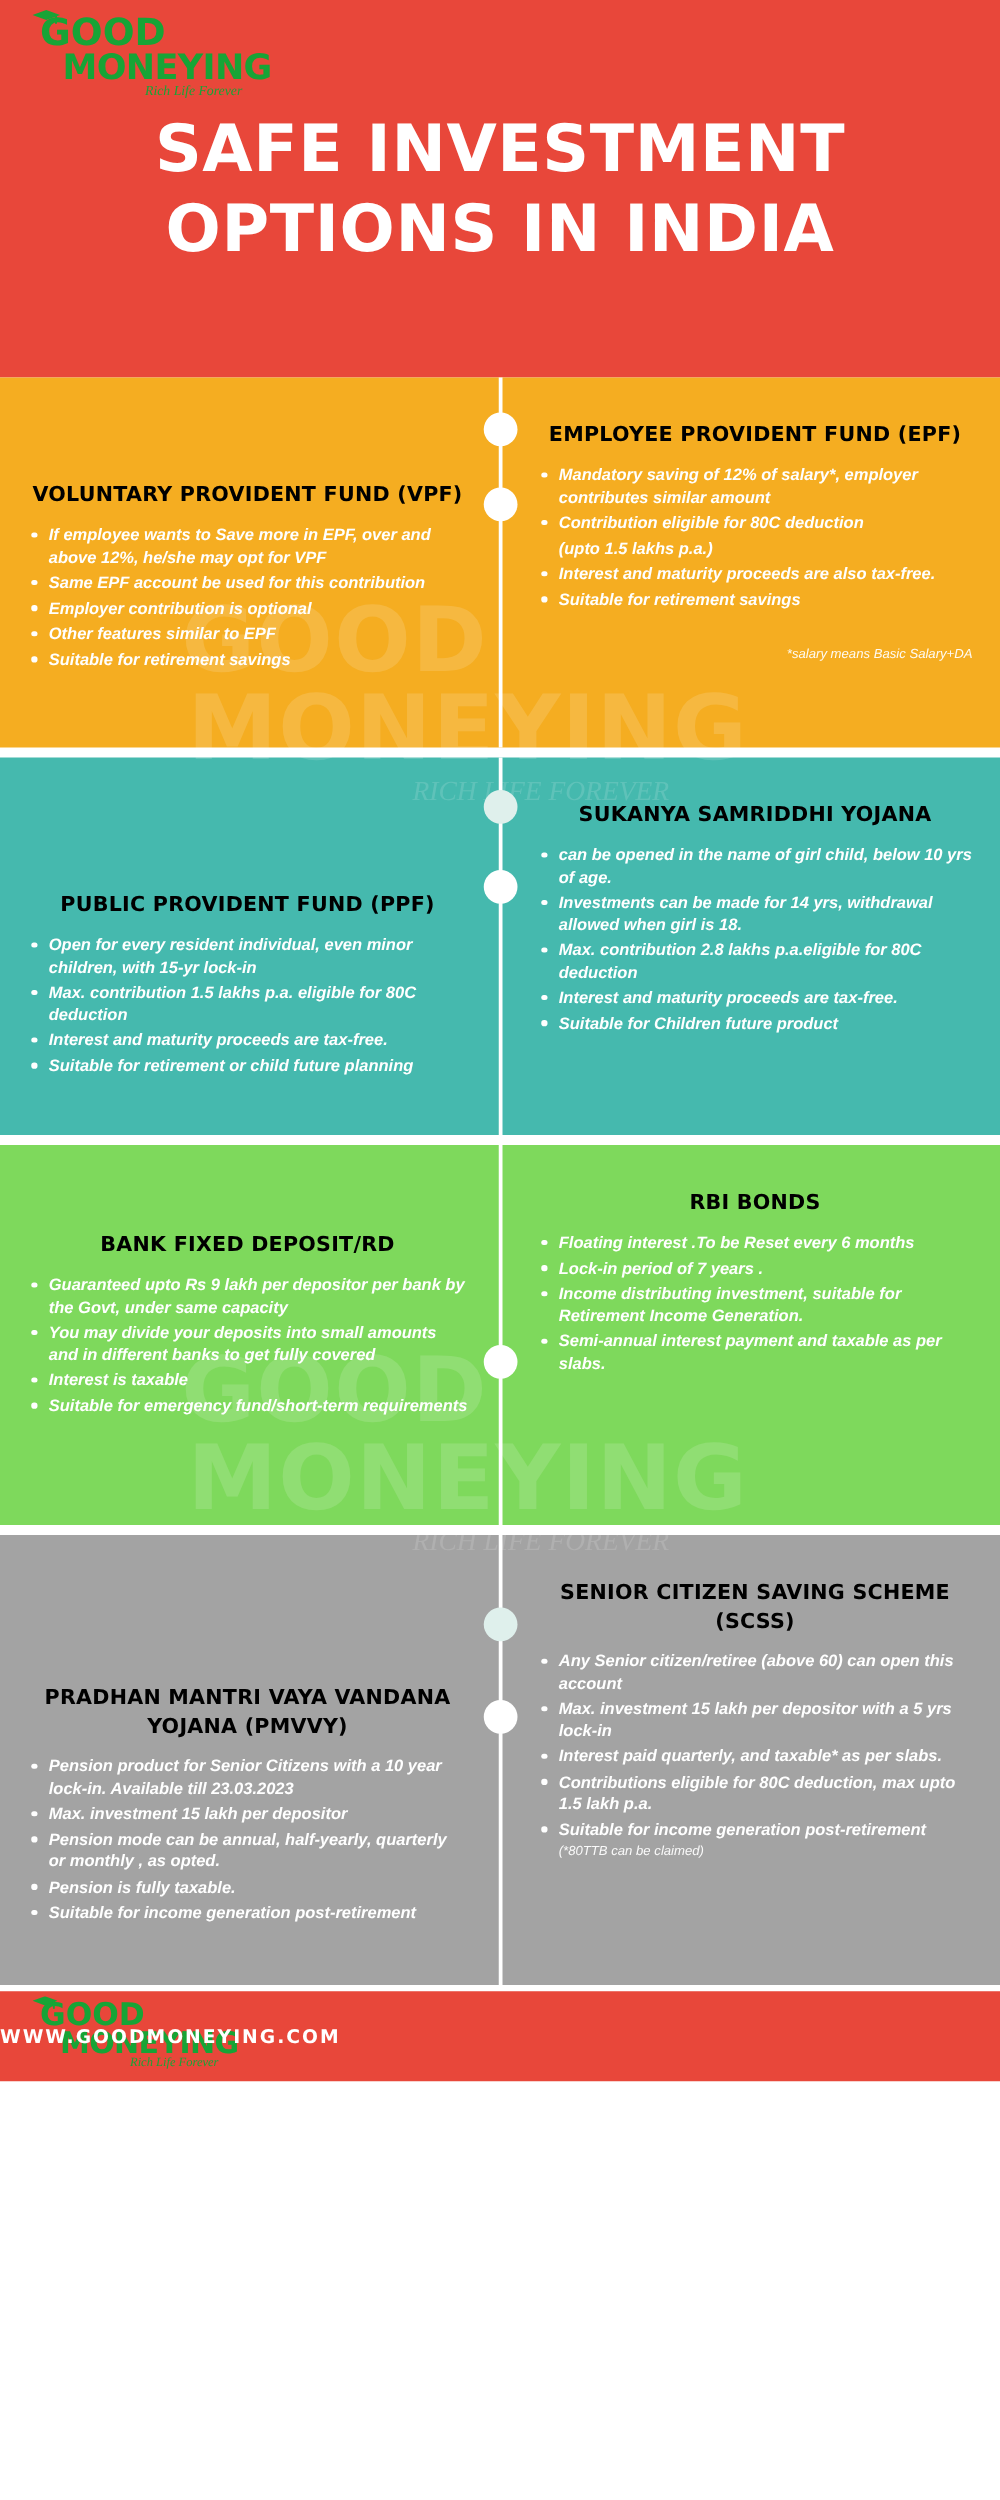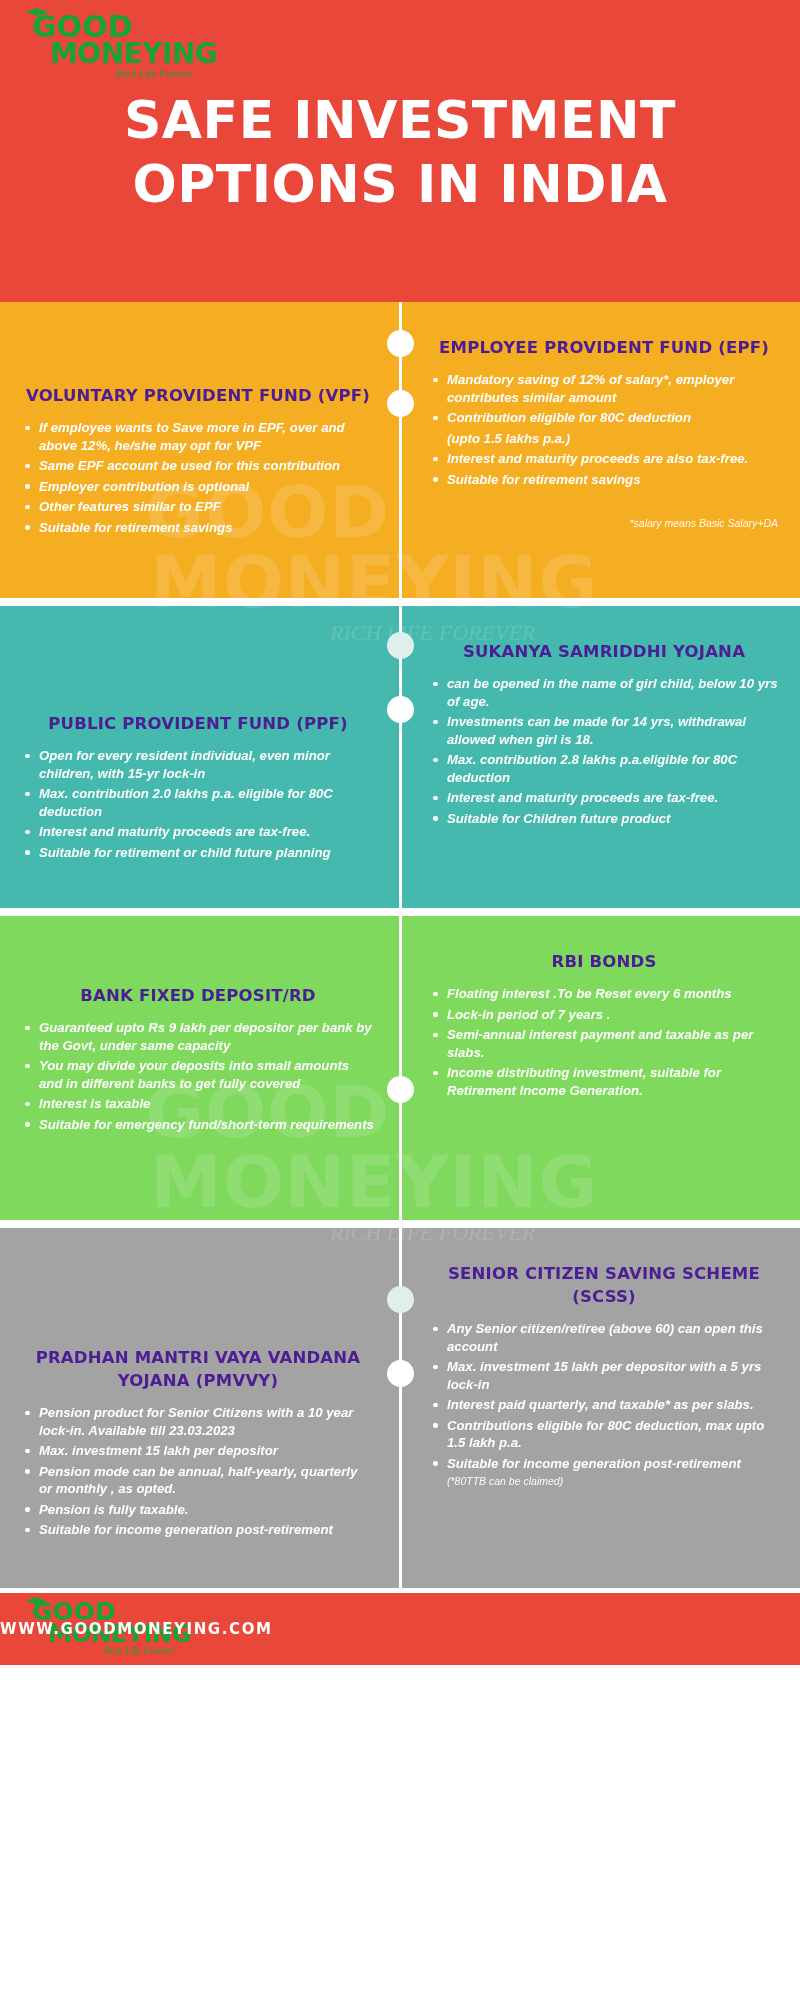--- a/index.html
+++ b/index.html
@@ -89,21 +89,21 @@
     width:27px; height:27px;
     border-radius:50%;
     background:#ffffff;
   }
 
   .cardtitle{
     font-family:"DejaVu Sans", sans-serif;
     font-weight:bold;
     font-size:16.5px;
     line-height:23px;
-    color:#4c1d95;
+    color:#000000;
     letter-spacing:0.2px;
     text-align:center;
     margin-bottom:12px;
   }
   .cardtitle.lefttitle{ text-align:center; }
   ul.bullets{
     list-style:none;
     margin:0; padding:0;
   }
   ul.bullets li{
@@ -260,21 +260,21 @@
     <div class="divider">
       <span class="dot" style="top:26px; background:#dff0ec;"></span>
       <span class="dot" style="top:90px;"></span>
     </div>
 
     <div class="col left">
       <div class="sp-88"></div>
       <div class="cardtitle lefttitle">PUBLIC PROVIDENT FUND (PPF)</div>
       <ul class="bullets">
         <li>Open for every resident individual, even minor children, with 15-yr lock-in</li>
-        <li>Max. contribution 2.0 lakhs p.a. eligible for 80C deduction</li>
+        <li>Max. contribution 1.5 lakhs p.a. eligible for 80C deduction</li>
         <li>Interest and maturity proceeds are tax-free.</li>
         <li>Suitable for retirement or child future planning</li>
       </ul>
     </div>
 
     <div class="col right">
       <div class="sp-16"></div>
       <div class="cardtitle">SUKANYA SAMRIDDHI YOJANA</div>
       <ul class="bullets">
         <li>can be opened in the name of girl child, below 10 yrs of age.</li>
@@ -303,22 +303,22 @@
         <li>Suitable for emergency fund/short-term requirements</li>
       </ul>
     </div>
 
     <div class="col right">
       <div class="sp-16"></div>
       <div class="cardtitle">RBI BONDS</div>
       <ul class="bullets">
         <li>Floating interest .To be Reset every 6 months</li>
         <li>Lock-in period of 7 years .</li>
+        <li>Income distributing investment, suitable for Retirement Income Generation.</li>
         <li>Semi-annual interest payment and taxable as per slabs.</li>
-        <li>Income distributing investment, suitable for Retirement Income Generation.</li>
       </ul>
     </div>
   </div>
 
   <div class="gap"></div>
 
   <div class="band grey">
     <div class="divider">
       <span class="dot" style="top:58px; background:#dff0ec;"></span>
       <span class="dot" style="top:132px;"></span>

